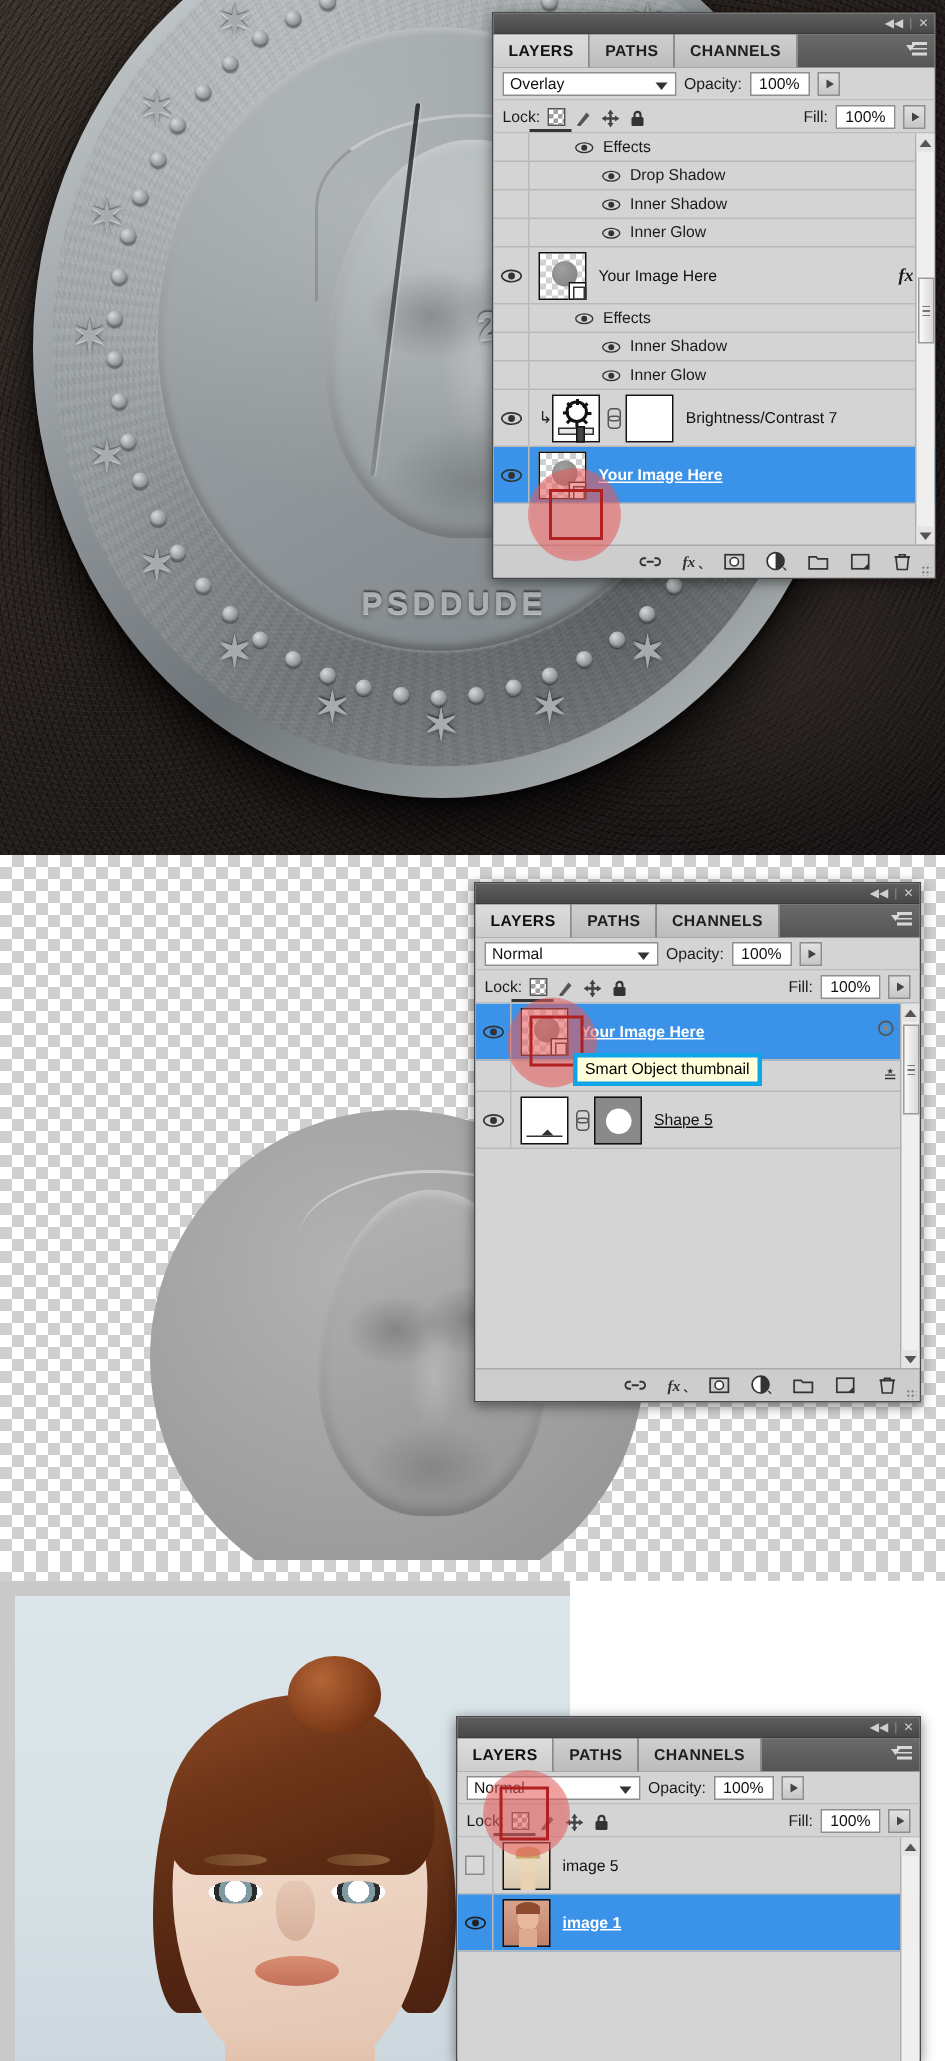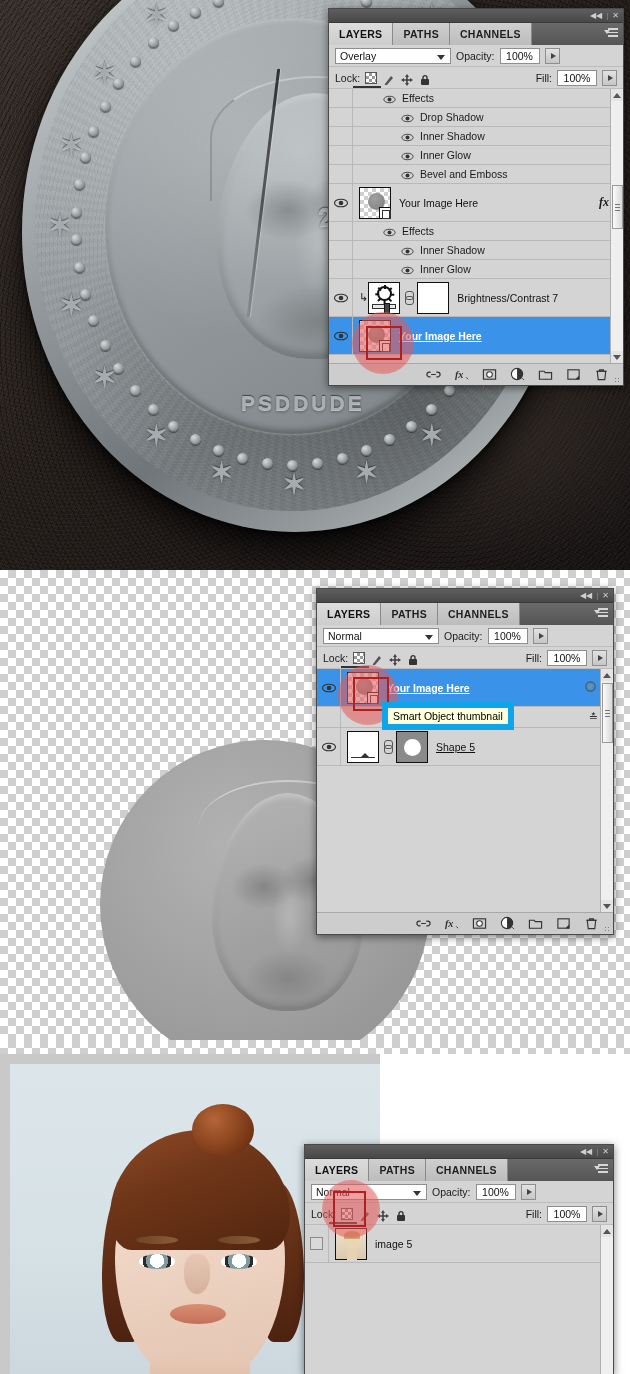--- a/index.html
+++ b/index.html
@@ -397,21 +397,21 @@
   .bico { width: 15px; height: 15px; position: relative; color: #333; }
   .bico svg { display:block; }
   .grip {
     position: absolute; right: 2px; bottom: 1px; width: 7px; height: 7px;
     background-image: radial-gradient(#7a7a7a 35%, transparent 40%);
     background-size: 3px 3px;
   }
 
   
   .tooltip {
-    position: absolute; background: #ffffdc; border: 6px solid #0ea5e9;
+    position: absolute; background: #ffffdc; border: 3px solid #0ea5e9;
     font-size: 10.5px; padding: 2px 5px; white-space: nowrap; color: #000; z-index: 40;
   }
   
   .hl-circle {
     position: absolute; border-radius: 50%;
     background: radial-gradient(circle, rgba(228,90,90,.58) 0 62%, rgba(228,90,90,.36) 100%);
     z-index: 30; pointer-events: none;
   }
   .hl-box { position: absolute; border: 2px solid #b02020; z-index: 31; pointer-events: none; }
 </style>
@@ -593,30 +593,20 @@
       <div class="eff-row">
         <div class="eyecol"></div>
         <div class="content indent2">
           <span class="eff-eye"><svg viewBox="0 0 14 10" width="13" height="9">
                 <ellipse cx="7" cy="5" rx="6.3" ry="3.6" fill="none" stroke="#333" stroke-width="1"></ellipse>
                 <circle cx="7" cy="5" r="2.2" fill="#333"></circle>
               </svg></span>
           <span>Inner Glow</span>
         </div>
       </div>
-      <div class="eff-row">
-        <div class="eyecol"></div>
-        <div class="content indent2">
-          <span class="eff-eye"><svg viewBox="0 0 14 10" width="13" height="9">
-                <ellipse cx="7" cy="5" rx="6.3" ry="3.6" fill="none" stroke="#333" stroke-width="1"></ellipse>
-                <circle cx="7" cy="5" r="2.2" fill="#333"></circle>
-              </svg></span>
-          <span>Bevel and Emboss</span>
-        </div>
-      </div>
 
       <div class="layer-row">
         <div class="eyecol">
           <span class="eye-ico">
               <svg viewBox="0 0 14 10" width="14" height="10">
                 <ellipse cx="7" cy="5" rx="6.5" ry="3.8" fill="none" stroke="#333" stroke-width="1.1"></ellipse>
                 <circle cx="7" cy="5" r="2.3" fill="#333"></circle>
               </svg>
             </span>
         </div>
@@ -1017,20 +1007,36 @@
         <div class="eyecol">
           <div style="width:13px;height:13px;border:1px solid #8a8a8a;background:#d9d9d9;"></div>
         </div>
         <div class="thumb" style="background:linear-gradient(180deg,#efe3cf,#d9c9ae);">
           <div style="position:absolute;left:9px;top:5px;width:14px;height:15px;border-radius:50% 50% 45% 45%;background:#e9d6b6;"></div>
           <div style="position:absolute;left:8px;top:2px;width:16px;height:8px;border-radius:50% 50% 0 0;background:#c9a96f;"></div>
           <div style="position:absolute;left:11px;top:19px;width:10px;height:12px;background:#e7d2b4;"></div>
         </div>
         <span class="layer-name">image 5</span>
       </div>
+      <div class="layer-row selected">
+        <div class="eyecol">
+          <span class="eye-ico">
+              <svg viewBox="0 0 14 10" width="14" height="10">
+                <ellipse cx="7" cy="5" rx="6.5" ry="3.8" fill="none" stroke="#222" stroke-width="1.1"></ellipse>
+                <circle cx="7" cy="5" r="2.3" fill="#222"></circle>
+              </svg>
+            </span>
+        </div>
+        <div class="thumb" style="background:linear-gradient(180deg,#d8a38c,#c1806c);">
+          <div style="position:absolute;left:9px;top:4px;width:14px;height:16px;border-radius:50% 50% 45% 45%;background:#e8b79c;"></div>
+          <div style="position:absolute;left:8px;top:1px;width:16px;height:8px;border-radius:50% 50% 0 0;background:#8f4b2e;"></div>
+          <div style="position:absolute;left:10px;top:19px;width:12px;height:12px;background:#ddaa90;"></div>
+        </div>
+        <span class="layer-name">image 1</span>
+      </div>
 
       <div class="vscroll">
         <div class="vs-arrow vs-up">
             <div class="tri"></div>
           </div>
       </div>
     </div>
   </div>
 
   <div class="hl-circle" style="left:322px; top:140px; width:58px; height:58px;"></div>

